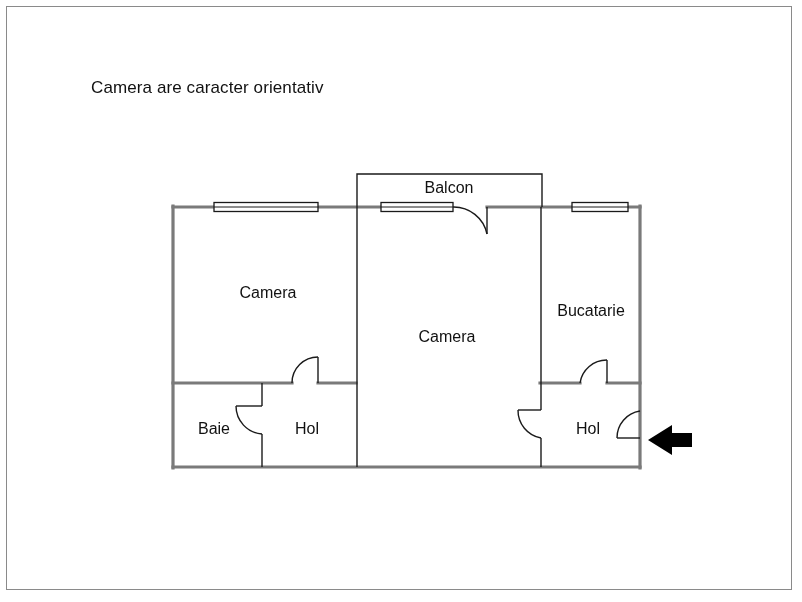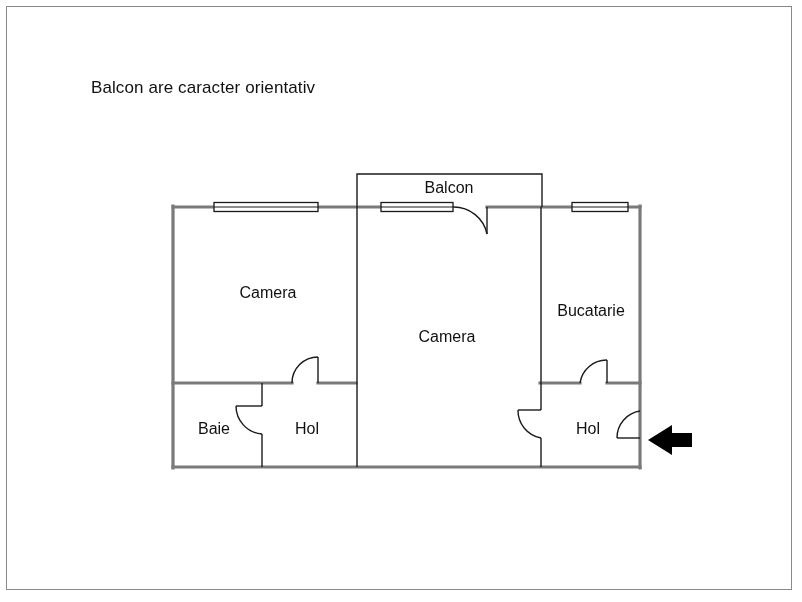--- a/index.html
+++ b/index.html
@@ -48,21 +48,21 @@
     dominant-baseline: middle;
   }
 </style>
 </head>
 <body>
 
 <div id="page">
 
   <div id="outer-frame"></div>
 
-  <div id="title">Balcon are caracter orientativ</div>
+  <div id="title">Camera are caracter orientativ</div>
 
   <svg id="plan-svg" width="802" height="602">
 
     <g stroke="#7a7a7a" stroke-width="3.2" fill="none" stroke-linecap="square">
 
       <line x1="173" y1="207" x2="381" y2="207"></line>
 
       <line x1="487" y1="207" x2="640" y2="207"></line>
 
       <line x1="173" y1="206" x2="173" y2="468"></line>

